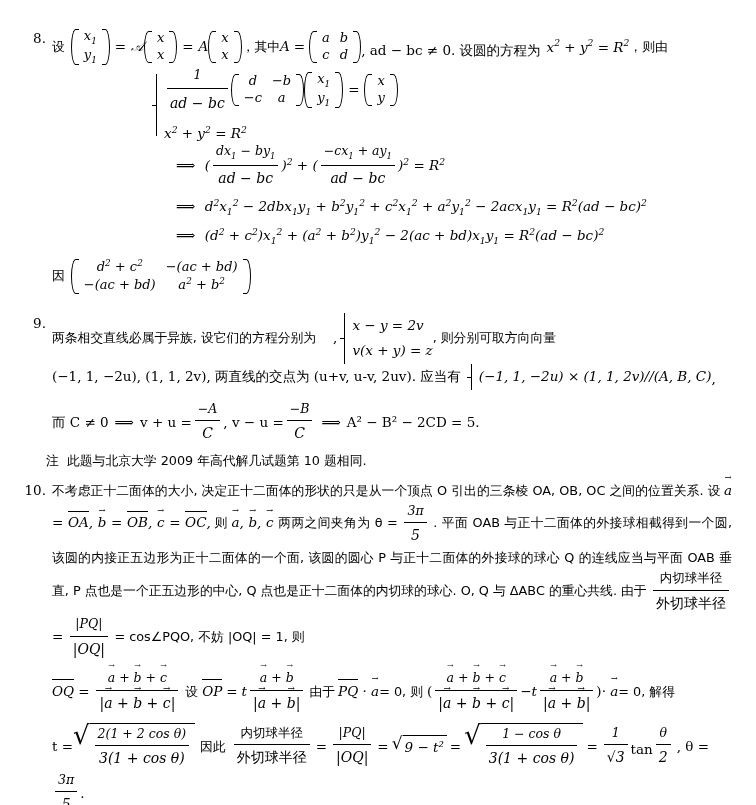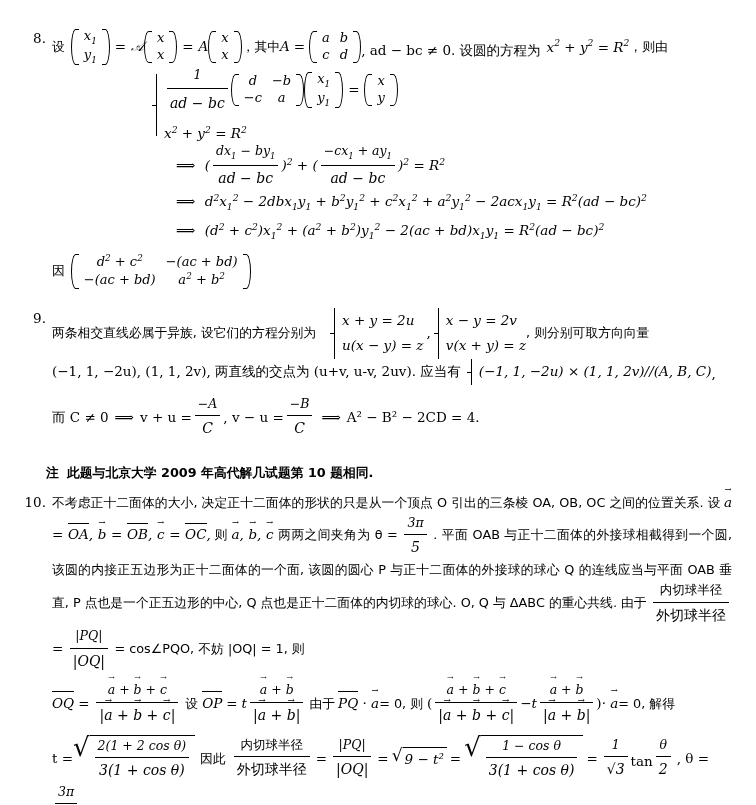--- a/index.html
+++ b/index.html
@@ -193,23 +193,22 @@
   .sqrt .sign {
     font-size: 1.0em;
     padding-right: 0px;
   }
   .sqrt .body {
     border-top: 1.05px solid #000;
     padding: 1px 3px 0 2px;
   }
   .note {
     font-size: 12.8px;
-    margin: 24px 0 4px 0;
+    margin: 7px 0 4px 0;
     padding-left: 22px;
-    font-weight: bold;
   }
   .note .lbl {
     font-family: "DejaVu Sans", sans-serif;
     margin-right: 5px;
   }
   .indentblk {
     padding-left: 26px;
   }
   .sp { display:inline-block; width:6px; }
   .sp2 { display:inline-block; width:14px; }
@@ -367,21 +366,21 @@
             (<span class="frac">
                 <span class="num">dx<sub>1</sub> − by<sub>1</sub></span>
                 <span class="den">ad − bc</span>
               </span>)<sup>2</sup> + (<span class="frac">
                 <span class="num">−cx<sub>1</sub> + ay<sub>1</sub></span>
                 <span class="den">ad − bc</span>
               </span>)<sup>2</sup> = R<sup>2</sup>
           </span>
         </div>
 
-        <div class="indentblk" style="padding-left:118px; ">
+        <div class="indentblk" style="padding-left:118px; margin-top:5px;">
           <span class="arrowimp math up">⟹</span>
           <span class="math">d<sup>2</sup>x<sub>1</sub><sup>2</sup> − 2dbx<sub>1</sub>y<sub>1</sub> + b<sup>2</sup>y<sub>1</sub><sup>2</sup> + c<sup>2</sup>x<sub>1</sub><sup>2</sup> + a<sup>2</sup>y<sub>1</sub><sup>2</sup> − 2acx<sub>1</sub>y<sub>1</sub> = R<sup>2</sup>(ad − bc)<sup>2</sup></span>
         </div>
 
         <div class="indentblk" style="padding-left:118px; margin-top:5px;">
           <span class="arrowimp math up">⟹</span>
           <span class="math">(d<sup>2</sup> + c<sup>2</sup>)x<sub>1</sub><sup>2</sup> + (a<sup>2</sup> + b<sup>2</sup>)y<sub>1</sub><sup>2</sup> − 2(ac + bd)x<sub>1</sub>y<sub>1</sub> = R<sup>2</sup>(ad − bc)<sup>2</sup></span>
         </div>
 
         <div class="rowl" style="margin-top:10px;">
@@ -408,27 +407,20 @@
       </div>
     </div>
 
     <div class="item" style="margin-top:18px;">
       <div class="item-num math up">9.</div>
       <div class="item-body">
 
         <div class="rowl">
           <span class="cn">两条相交直线必属于异族, 设它们的方程分别为</span>
           <span class="sp2"></span>
-          <span class="brace">
-            <span class="brace-mark"></span>
-            <span class="brace-rows">
-              <div class="math">x + y = 2u</div>
-              <div class="math">u(x − y) = z</div>
-            </span>
-          </span>
           <span class="math up" style="padding:0 3px;">,</span>
           <span class="brace">
             <span class="brace-mark"></span>
             <span class="brace-rows">
               <div class="math">x − y = 2v</div>
               <div class="math">v(x + y) = z</div>
             </span>
           </span>
           <span class="cn">, 则分别可取方向向量</span>
         </div>
@@ -452,21 +444,21 @@
           <span class="frac">
             <span class="num math">−A</span>
             <span class="den math">C</span>
           </span>
           <span class="math" style="font-style:normal;">, v − u =</span>
           <span class="frac">
             <span class="num math">−B</span>
             <span class="den math">C</span>
           </span>
           <span class="arrowimp math up">⟹</span>
-          <span class="math" style="font-style:normal;">A² − B² − 2CD = 4.</span>
+          <span class="math" style="font-style:normal;">A² − B² − 2CD = 5.</span>
         </div>
 
       </div>
     </div>
 
     <div class="note">
       <span class="lbl">注</span>
       <span class="cn">此题与北京大学 2009 年高代解几试题第 10 题相同.</span>
     </div>
 

